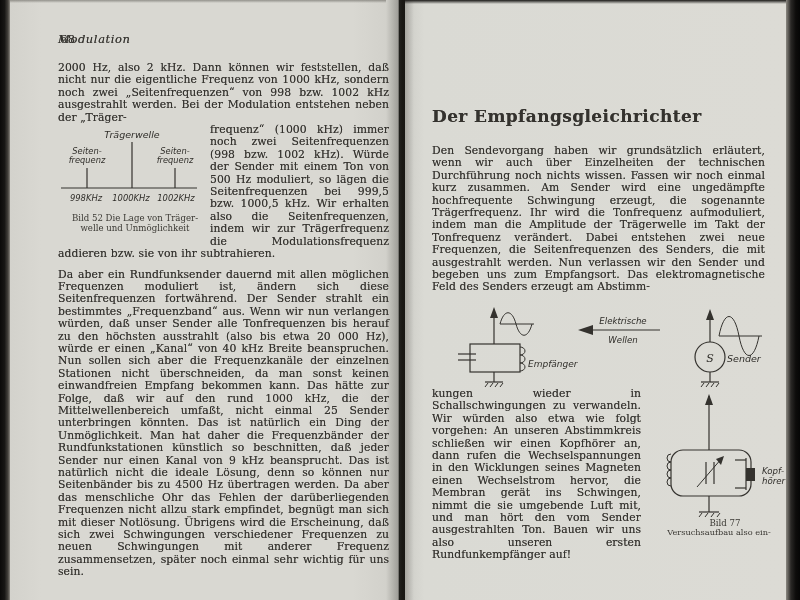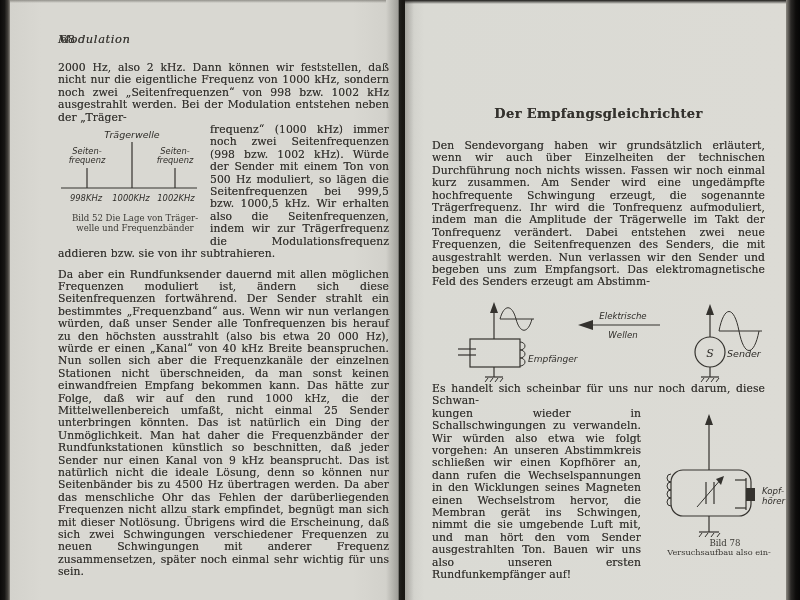--- a/index.html
+++ b/index.html
@@ -25,21 +25,21 @@
   .content-right{left:27px;width:333px;}
   .headrow{position:relative;margin-top:32px;height:15px;}
   .pagenum{position:absolute;left:2px;top:0;font-size:11.5px;letter-spacing:.5px;}
   .runhead{display:block;font-style:italic;font-size:11.5px;letter-spacing:.6px;}
   .bodytext{font-size:10.8px;line-height:12.4px;text-align:justify;margin:0;
             hyphens:auto;-webkit-hyphens:auto;letter-spacing:.05px;word-spacing:.2px;}
   .soft{text-shadow:0 0 .5px rgba(52,50,46,.65);}
   .mt-first{margin-top:15px;}
   .wrapblock{overflow:visible;}
   .wrapblock::after{content:"";display:block;clear:both;}
-  .chapter{margin-top:106px;text-align:center;font-weight:bold;font-size:13px;letter-spacing:.4px;}
+  .chapter{margin-top:106px;text-align:left;font-weight:bold;font-size:17px;letter-spacing:.4px;}
 
   
   figure{margin:0;padding:0;}
   .fig52{float:left;width:142px;margin:3px 10px 6px 0;}
   .fig53{margin:10px auto 0 auto;width:330px;}
   .fig54{float:right;width:140px;margin:2px -24px 2px 8px;}
   .caption{font-size:8.6px;line-height:10.4px;text-align:center;color:#3a3833;margin-left:12px;}
   .caption-small{font-size:8.2px;line-height:9.8px;text-align:center;color:#3a3833;}
   svg{display:block;}
   svg .wire{stroke:#34322e;stroke-width:1.2;fill:none;}
@@ -73,21 +73,21 @@
             <text class="hand" x="117" y="36" font-size="8.3" text-anchor="middle">frequenz</text>
             <line class="wire" x1="29" y1="41" x2="29" y2="61"></line>
             <line class="wire" x1="117" y1="41" x2="117" y2="61"></line>
             <line class="wire" x1="3" y1="61" x2="139" y2="61"></line>
             <text class="hand" x="28" y="74" font-size="8.4" text-anchor="middle">998KHz</text>
             <text class="hand" x="73" y="74" font-size="8.4" text-anchor="middle">1000KHz</text>
             <text class="hand" x="118" y="74" font-size="8.4" text-anchor="middle">1002KHz</text>
           </svg>
           <figcaption class="caption">
             <span style="display:block">Bild 52  Die Lage von Träger-</span>
-            <span style="display:block">welle und Frequenzbänder</span>
+            <span style="display:block">welle und Unmöglichkeit</span>
           </figcaption>
         </figure>
         <p class="bodytext soft">frequenz“ (1000 kHz) immer noch zwei Seitenfrequenzen (998 bzw. 1002 kHz). Würde der Sender mit einem Ton von 500 Hz moduliert, so lägen die Seitenfrequenzen bei 999,5 bzw. 1000,5 kHz. Wir erhalten also die Seitenfrequenzen, indem wir zur Trägerfrequenz die Modulationsfrequenz addieren bzw. sie von ihr subtrahieren.</p>
       </div>
 
       <p class="bodytext soft spacer-p">Da aber ein Rundfunksender dauernd mit allen möglichen Frequenzen moduliert ist, ändern sich diese Seitenfrequenzen fortwährend. Der Sender strahlt ein bestimmtes „Frequenzband“ aus. Wenn wir nun verlangen würden, daß unser Sender alle Tonfrequenzen bis herauf zu den höchsten ausstrahlt (also bis etwa 20 000 Hz), würde er einen „Kanal“ von 40 kHz Breite beanspruchen. Nun sollen sich aber die Frequenzkanäle der einzelnen Stationen nicht überschneiden, da man sonst keinen einwandfreien Empfang bekommen kann. Das hätte zur Folge, daß wir auf den rund 1000 kHz, die der Mittelwellenbereich umfaßt, nicht einmal 25 Sender unterbringen könnten. Das ist natürlich ein Ding der Unmöglichkeit. Man hat daher die Frequenzbänder der Rundfunkstationen künstlich so beschnitten, daß jeder Sender nur einen Kanal von 9 kHz beansprucht. Das ist natürlich nicht die ideale Lösung, denn so können nur Seitenbänder bis zu 4500 Hz übertragen werden. Da aber das menschliche Ohr das Fehlen der darüberliegenden Frequenzen nicht allzu stark empfindet, begnügt man sich mit dieser Notlösung. Übrigens wird die Erscheinung, daß sich zwei Schwingungen verschiedener Frequenzen zu neuen Schwingungen mit anderer Frequenz zusammensetzen, später noch einmal sehr wichtig für uns sein.</p>
     </div>
   </div>
 
   <div class="page page-right">
@@ -124,21 +124,20 @@
           <text class="serifit" x="276" y="57.5" font-size="11" text-anchor="middle">S</text>
           <line class="wire-thin" x1="285" y1="32" x2="328" y2="32"></line>
           <path class="wire-thin" d="M285,32 C290,6 300,6 305,32 C310,58 320,58 325,32"></path>
           <text class="hand" x="293" y="58" font-size="9.5">Sender</text>
           <line class="wire" x1="276" y1="68" x2="276" y2="78"></line>
           <line class="wire" x1="267" y1="78" x2="285" y2="78"></line>
           <path class="wire-thin" d="M270,79 l-3,4 M275,79 l-3,4 M280,79 l-3,4 M285,79 l-3,4"></path>
         </svg>
       </figure>
 
-      <p class="bodytext soft">Es handelt sich scheinbar für uns nur noch darum, diese Schwan-</p>
 
       <div class="wrapblock">
         <figure class="fig54">
           <svg width="140" height="128" viewBox="0 0 140 128">
             <line class="wire" x1="60" y1="60" x2="60" y2="6"></line>
             <polygon class="solid" points="56,15 60,4 64,15"></polygon>
             <rect class="wire" x="22" y="60" width="80" height="46" rx="12"></rect>
             <path class="wire-thin" d="M22,64 a4,4 0 0 0 0,8 a4,4 0 0 0 0,8 a4,4 0 0 0 0,8 a4,4 0 0 0 0,8"></path>
             <line class="wire" x1="57" y1="72" x2="57" y2="94"></line>
             <line class="wire" x1="65" y1="72" x2="65" y2="94"></line>
@@ -148,21 +147,21 @@
             <line class="wire" x1="86" y1="98" x2="97" y2="98"></line>
             <line class="wire" x1="97" y1="68" x2="97" y2="100"></line>
             <rect class="solid" x="97" y="78" width="9" height="13"></rect>
             <text class="hand" x="113" y="84" font-size="8.6">Kopf-</text>
             <text class="hand" x="113" y="94" font-size="8.6">hörer</text>
             <line class="wire" x1="60" y1="106" x2="60" y2="122"></line>
             <line class="wire" x1="50" y1="122" x2="70" y2="122"></line>
             <path class="wire-thin" d="M53,123 l-3,4 M59,123 l-3,4 M65,123 l-3,4 M71,123 l-3,4"></path>
           </svg>
           <figcaption class="caption-small">
-            <span class="caption" style="display:block">Bild 78</span>
+            <span class="caption" style="display:block">Bild 77</span>
             <span style="display:block">Versuchsaufbau also ein-</span>
 
           </figcaption>
         </figure>
         <p class="bodytext soft">kungen wieder in Schallschwingungen zu verwandeln. Wir würden also etwa wie folgt vorgehen: An unseren Abstimmkreis schließen wir einen Kopfhörer an, dann rufen die Wechselspannungen in den Wicklungen seines Magneten einen Wechselstrom hervor, die Membran gerät ins Schwingen, nimmt die sie umgebende Luft mit, und man hört den vom Sender ausgestrahlten Ton. Bauen wir uns also unseren ersten Rundfunkempfänger auf!</p>
       </div>
     </div>
   </div>
 
   <div class="gutter"></div>

